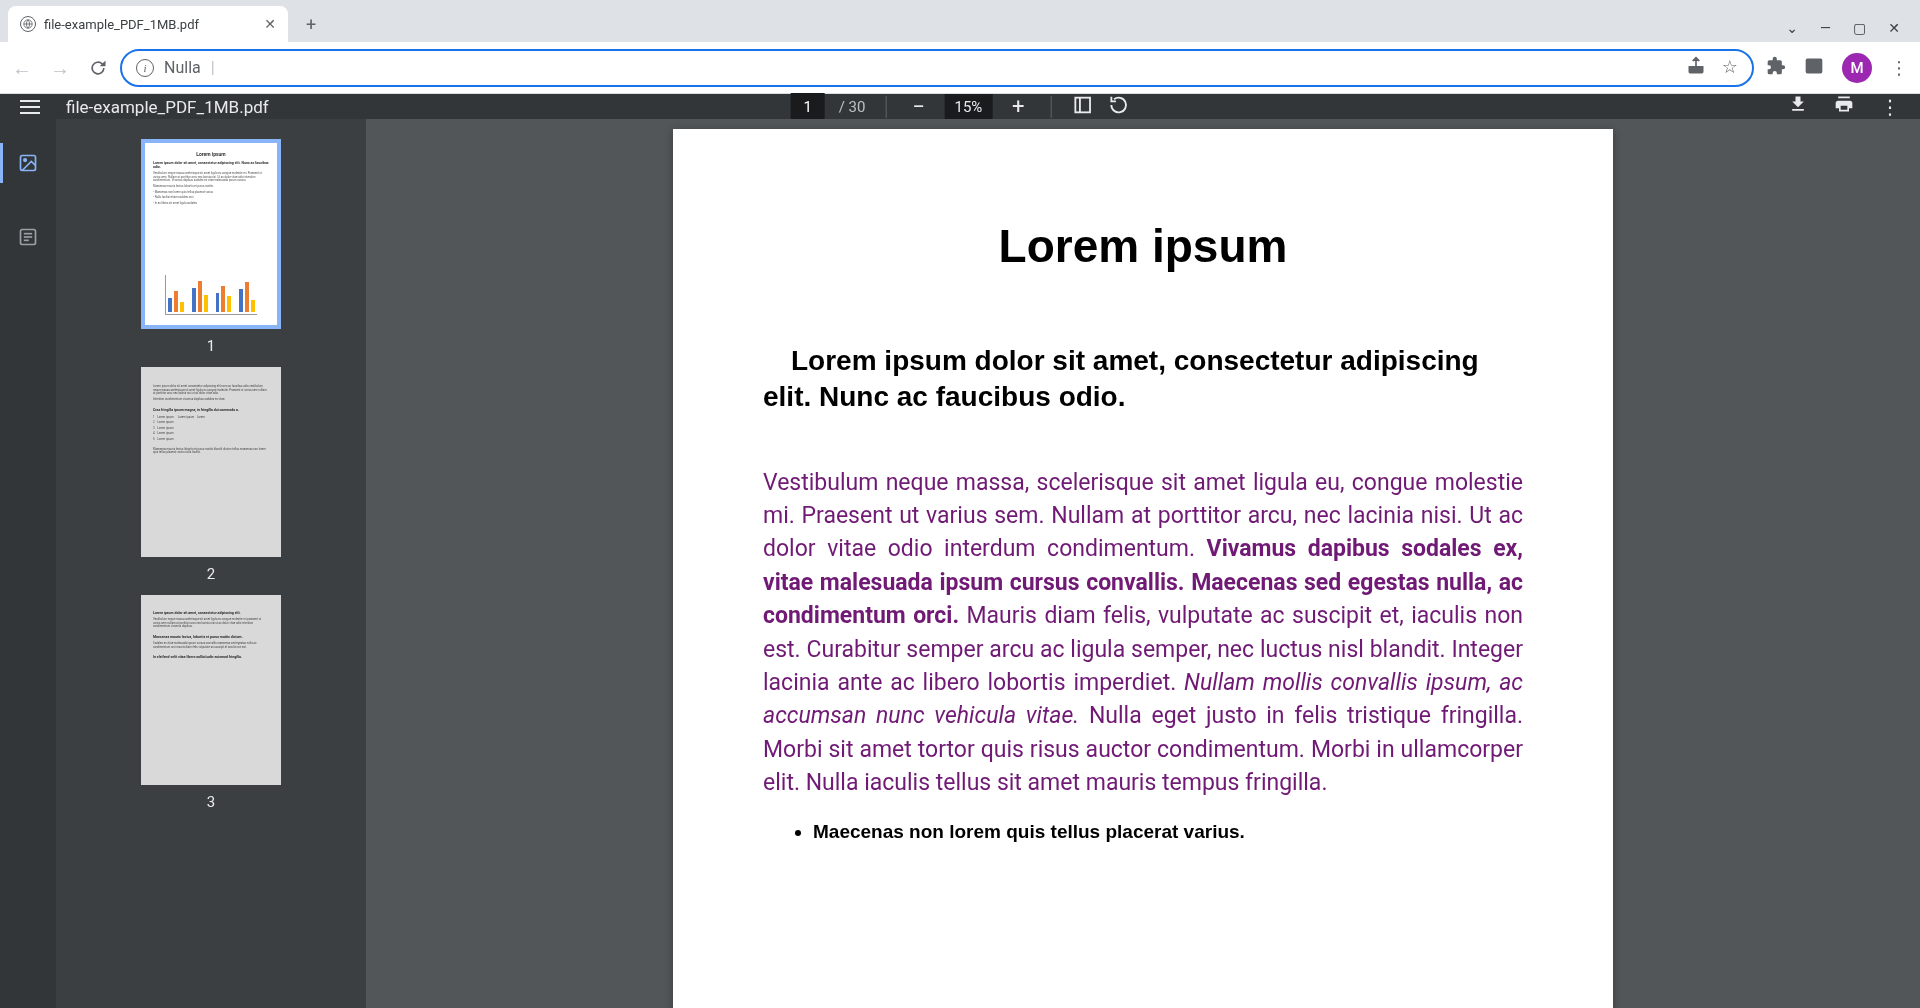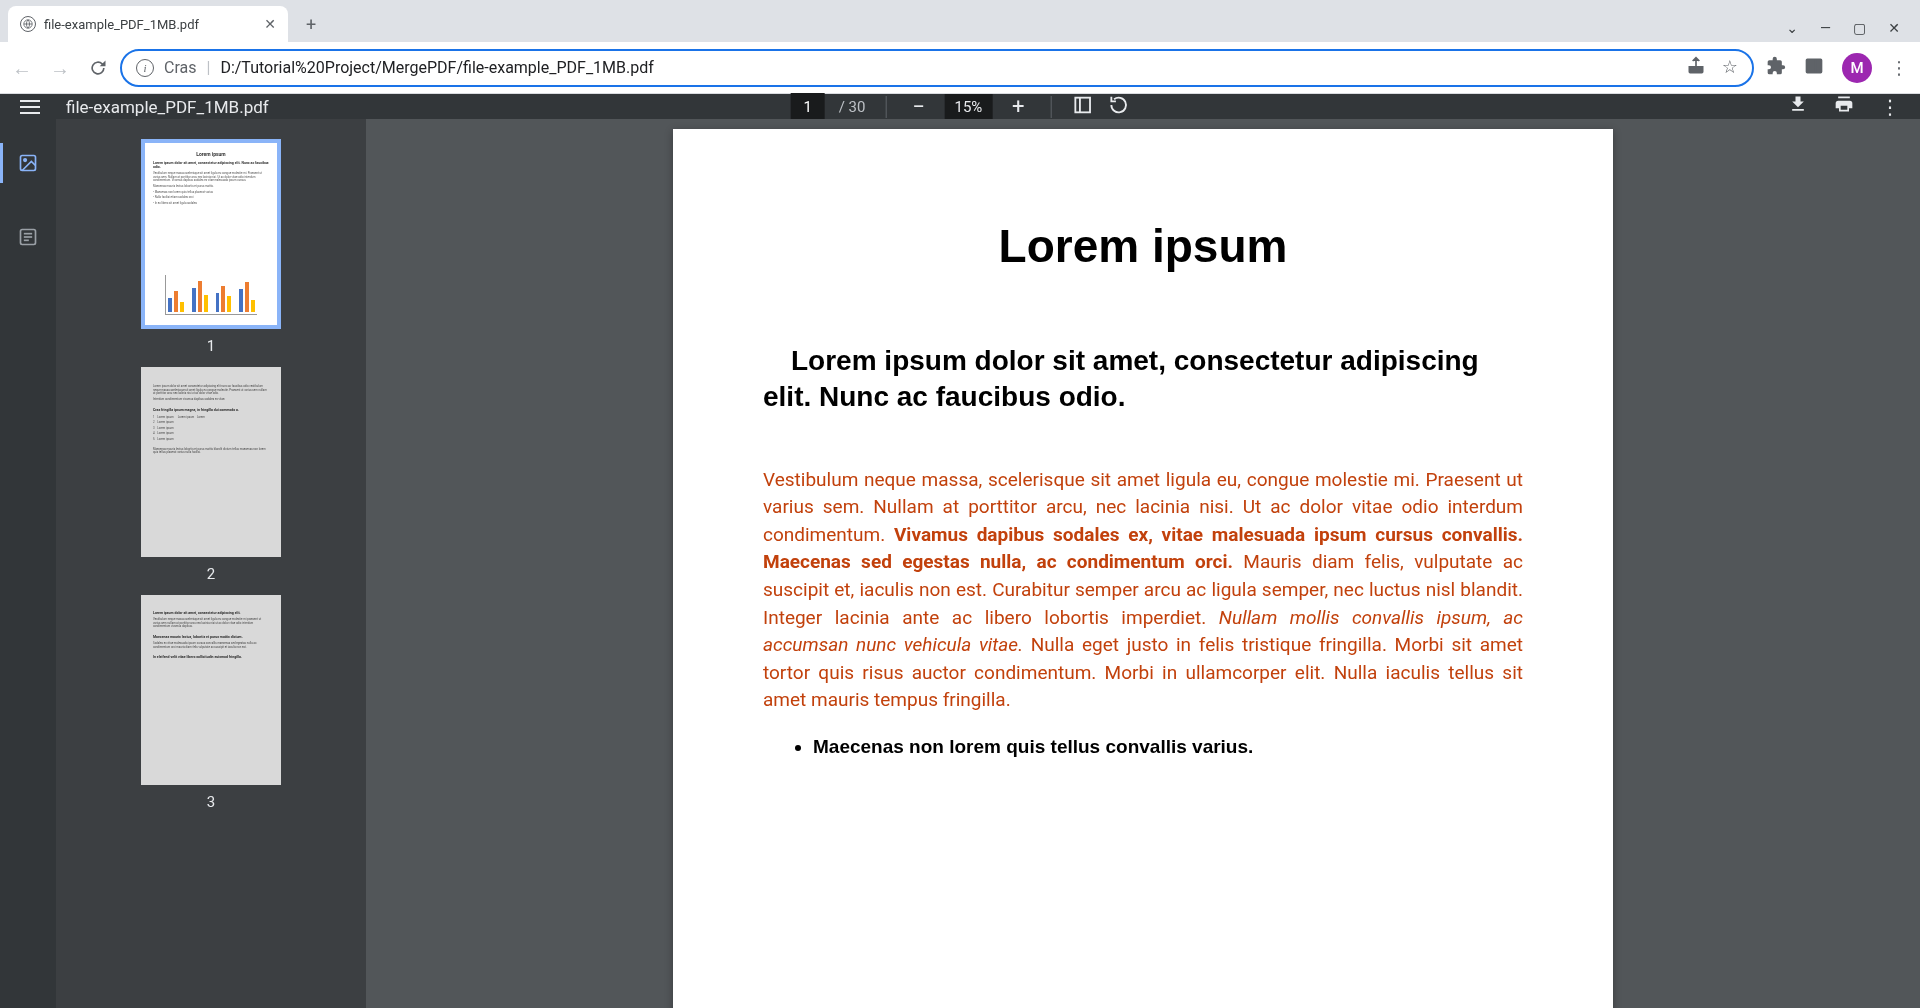--- a/index.html
+++ b/index.html
@@ -72,21 +72,21 @@
 .thumb-bar { width:4px; }
 
 
 .page-area { flex:1; overflow-y:scroll; display:flex; justify-content:center; padding-top: 10px; }
 .page-area::-webkit-scrollbar { width: 16px; }
 .page-area::-webkit-scrollbar-track { background:#424649; }
 .page-area::-webkit-scrollbar-thumb { background:#7a7d80; border: 3px solid #424649; }
 .page { width: 940px; min-height: 1200px; background:#fff; padding: 90px 90px; box-shadow: 0 2px 8px rgba(0,0,0,0.3); }
 .page h1 { font-size: 46px; font-weight: bold; text-align:center; margin-bottom: 70px; font-family: Arial, sans-serif; }
 .page h2 { font-size: 28px; font-weight: bold; margin-bottom: 50px; text-indent: 28px; font-family: Arial, sans-serif; line-height:1.3; }
-.page p { font-size: 19px; line-height: 1.45; text-align: justify; margin-bottom: 22px; font-family: Arial, sans-serif; color:#c2410c; }
+.page p { font-size: 23px; line-height: 1.45; text-align: justify; margin-bottom: 22px; font-family: Arial, sans-serif; color:#701a75; }
 .page p .bold { font-weight: bold; }
 .page p .italic { font-style: italic; }
 .page ul { margin-left: 50px; margin-top: 10px; }
 .page li { font-size: 19px; font-weight: bold; font-family: Arial, sans-serif; margin-bottom:8px; }
 
 .svg-icon { width:20px; height:20px; fill:currentColor; }
 </style>
 </head>
 <body>
 
@@ -115,23 +115,22 @@
       <span class="disabled">←</span>
       <span class="disabled">→</span>
       <span>
         <svg class="svg-icon" viewBox="0 0 24 24">
             <path d="M17.65 6.35A8 8 0 1020 12h-2a6 6 0 11-1.76-4.24L14 10h7V3l-3.35 3.35z"></path>
           </svg>
       </span>
     </div>
     <div class="omnibox">
       <span class="info-icon">i</span>
-      <span class="file-chip">Cras</span>
+      <span class="file-chip">Nulla</span>
       <span class="sep">|</span>
-      <span class="url">D:/Tutorial%20Project/MergePDF/file-example_PDF_1MB.pdf</span>
       <div class="right">
         <span>
           <svg class="svg-icon" viewBox="0 0 24 24" fill="none" stroke="#5f6368" stroke-width="2">
               <path d="M4 12v7a1 1 0 001 1h14a1 1 0 001-1v-7M16 6l-4-4-4 4M12 2v13"></path>
             </svg>
         </span>
         <span>☆</span>
       </div>
     </div>
     <div class="addr-right">
@@ -274,18 +273,18 @@
     </div>
 
     <div class="page-area">
       <div class="page">
         <h1>Lorem ipsum</h1>
         <h2>Lorem ipsum dolor sit amet, consectetur adipiscing elit. Nunc ac faucibus odio.</h2>
         <p>
           <span>Vestibulum neque massa, scelerisque sit amet ligula eu, congue molestie mi. Praesent ut varius sem. Nullam at porttitor arcu, nec lacinia nisi. Ut ac dolor vitae odio interdum condimentum. </span><span class="bold">Vivamus dapibus sodales ex, vitae malesuada ipsum cursus convallis. Maecenas sed egestas nulla, ac condimentum orci.</span><span> Mauris diam felis, vulputate ac suscipit et, iaculis non est. Curabitur semper arcu ac ligula semper, nec luctus nisl blandit. Integer lacinia ante ac libero lobortis imperdiet. </span><span class="italic">Nullam mollis convallis ipsum, ac accumsan nunc vehicula vitae.</span><span> Nulla eget justo in felis tristique fringilla. Morbi sit amet tortor quis risus auctor condimentum. Morbi in ullamcorper elit. Nulla iaculis tellus sit amet mauris tempus fringilla.</span>
         </p>
         <ul>
-          <li>Maecenas non lorem quis tellus convallis varius.</li>
+          <li>Maecenas non lorem quis tellus placerat varius.</li>
         </ul>
       </div>
     </div>
   </div>
 </div>
 
 </body></html>

